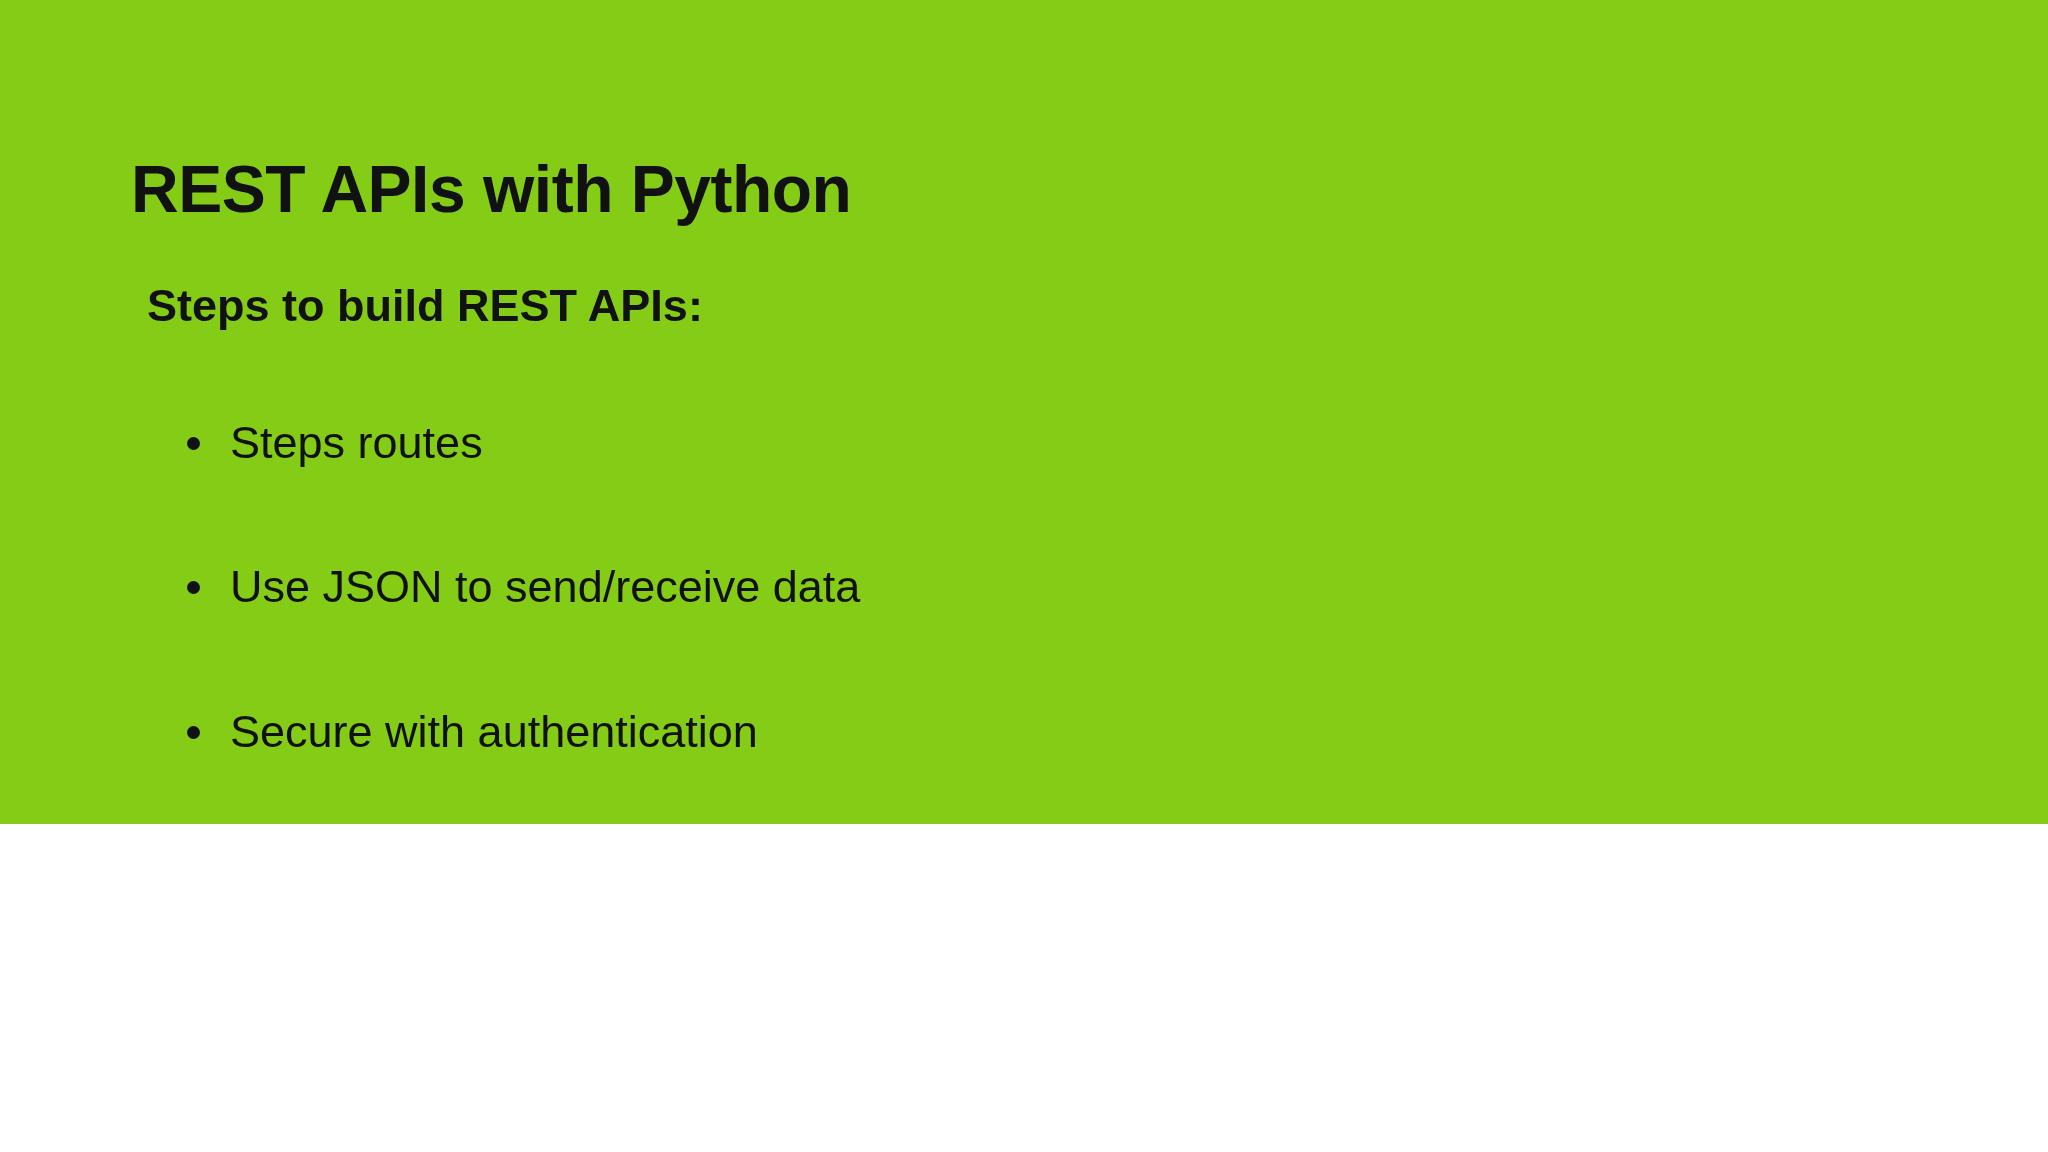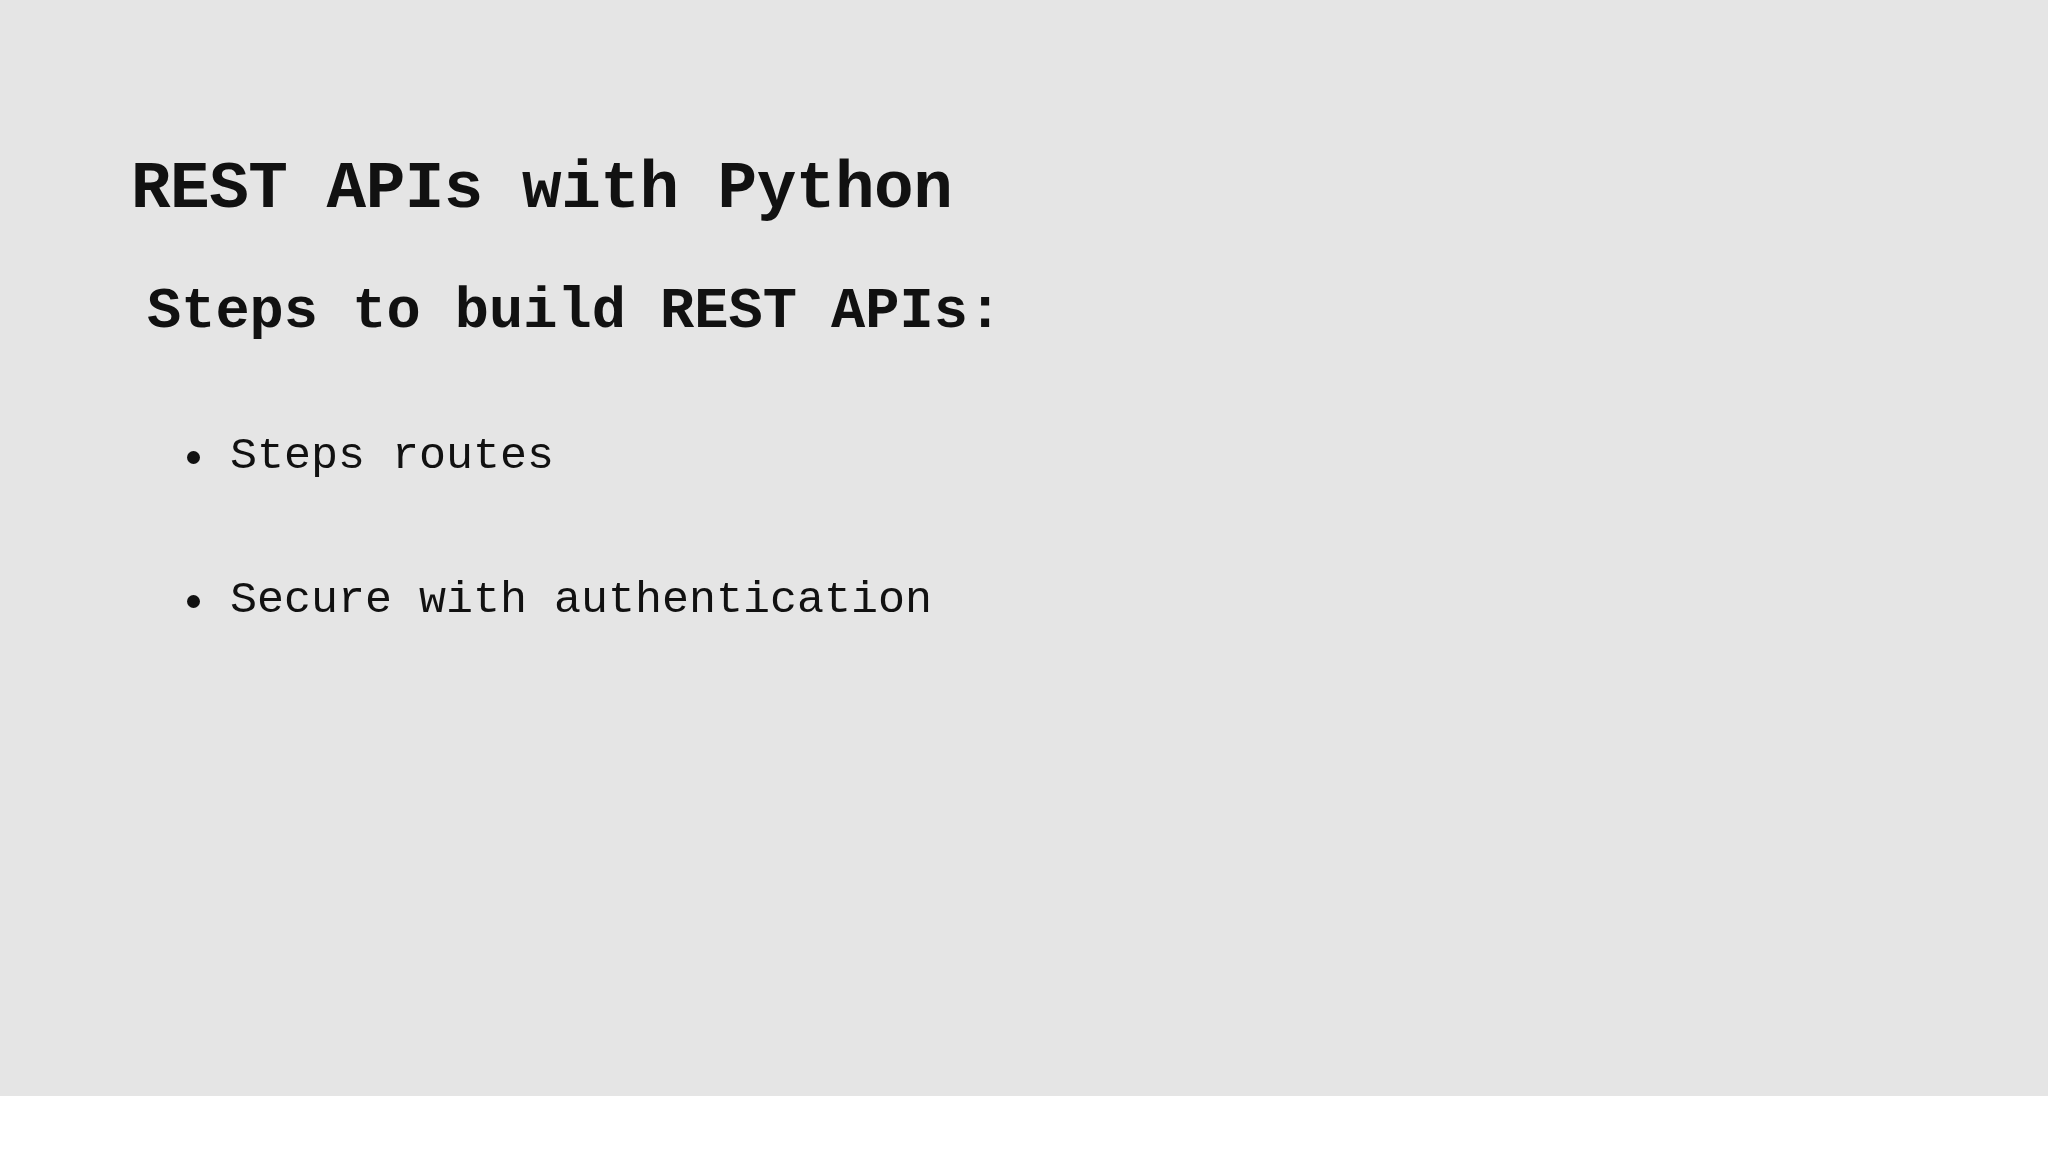--- a/index.html
+++ b/index.html
@@ -11,24 +11,23 @@
     height: 1152px;
     background: #ffffff;
     font-family: "Liberation Sans", sans-serif;
     color: #111111;
     overflow: hidden;
   }
 
   .slide {
     position: relative;
     width: 2048px;
-    height: 1096px;
-    background: #e5e5e5;
+    height: 824px;
+    background: #84cc16;
     box-sizing: border-box;
-    font-family: Liberation Mono, monospace;
   }
 
   .slide-title {
     position: absolute;
     left: 131px;
     top: 110px;
     font-size: 66px;
     font-weight: 700;
     letter-spacing: -0.5px;
     line-height: 1.08;
@@ -38,21 +37,21 @@
 
   .content-block {
     position: absolute;
     left: 131px;
     top: 280px;
     width: 1700px;
   }
 
   .section-heading {
     margin: 0 0 0 16px;
-    font-size: 57px;
+    font-size: 45px;
     font-weight: 700;
     line-height: 1.15;
     color: #111111;
     white-space: nowrap;
   }
 
   .bullet-list {
     list-style: none;
     margin: 0;
     padding: 0;
@@ -101,20 +100,24 @@
     <h2 class="section-heading">Steps to build REST APIs:</h2>
 
     <ul class="bullet-list">
 
 
       <li class="bullet-item">
         <span class="bullet-marker"></span>
         <span class="bullet-text">Steps routes</span>
       </li>
 
+      <li class="bullet-item">
+        <span class="bullet-marker"></span>
+        <span class="bullet-text">Use JSON to send/receive data</span>
+      </li>
 
       <li class="bullet-item">
         <span class="bullet-marker"></span>
         <span class="bullet-text">Secure with authentication</span>
       </li>
 
     </ul>
   </div>
 </div>
 

